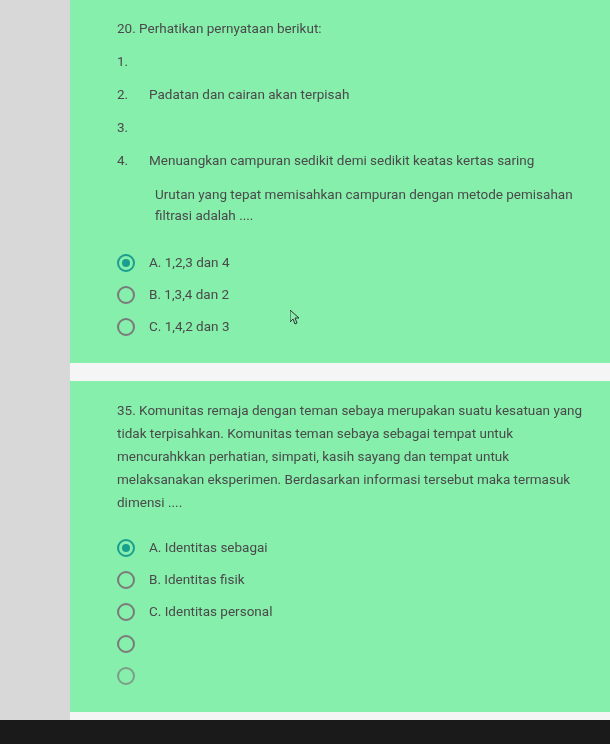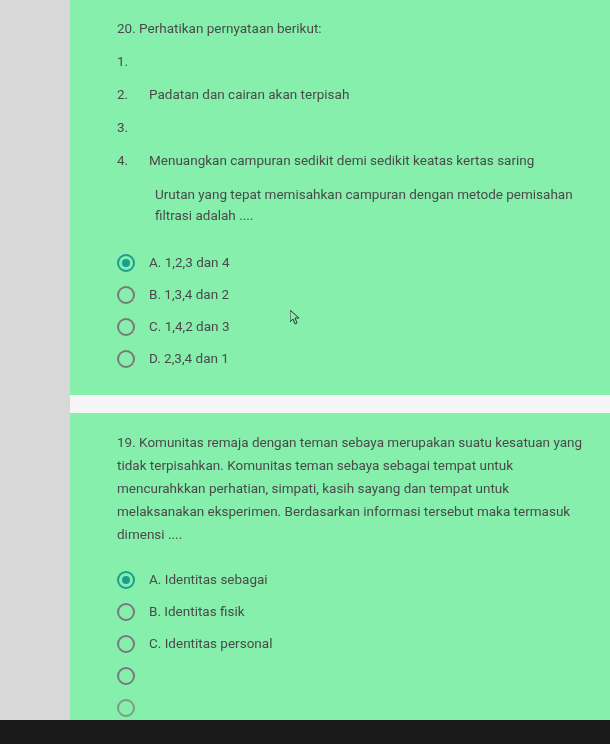--- a/index.html
+++ b/index.html
@@ -141,28 +141,24 @@
       <span class="option-label">A. 1,2,3 dan 4</span>
     </div>
     <div class="option">
       <div class="radio"></div>
       <span class="option-label">B. 1,3,4 dan 2</span>
     </div>
     <div class="option">
       <div class="radio"></div>
       <span class="option-label">C. 1,4,2 dan 3</span>
     </div>
-    <div class="option">
-      <div class="radio"></div>
-      <span class="option-label">D. 2,3,4 dan 1</span>
-    </div>
   </div>
 
   <div class="question-card">
-    <div class="question-text">19. Komunitas remaja dengan teman sebaya merupakan suatu kesatuan yang tidak terpisahkan. Komunitas teman sebaya sebagai tempat untuk mencurahkkan perhatian, simpati, kasih sayang dan tempat untuk melaksanakan eksperimen. Berdasarkan informasi tersebut maka termasuk dimensi ....</div>
+    <div class="question-text">35. Komunitas remaja dengan teman sebaya merupakan suatu kesatuan yang tidak terpisahkan. Komunitas teman sebaya sebagai tempat untuk mencurahkkan perhatian, simpati, kasih sayang dan tempat untuk melaksanakan eksperimen. Berdasarkan informasi tersebut maka termasuk dimensi ....</div>
 
     <div class="option">
       <div class="radio selected"></div>
       <span class="option-label">A. Identitas sebagai</span>
     </div>
     <div class="option">
       <div class="radio"></div>
       <span class="option-label">B. Identitas fisik</span>
     </div>
     <div class="option">

